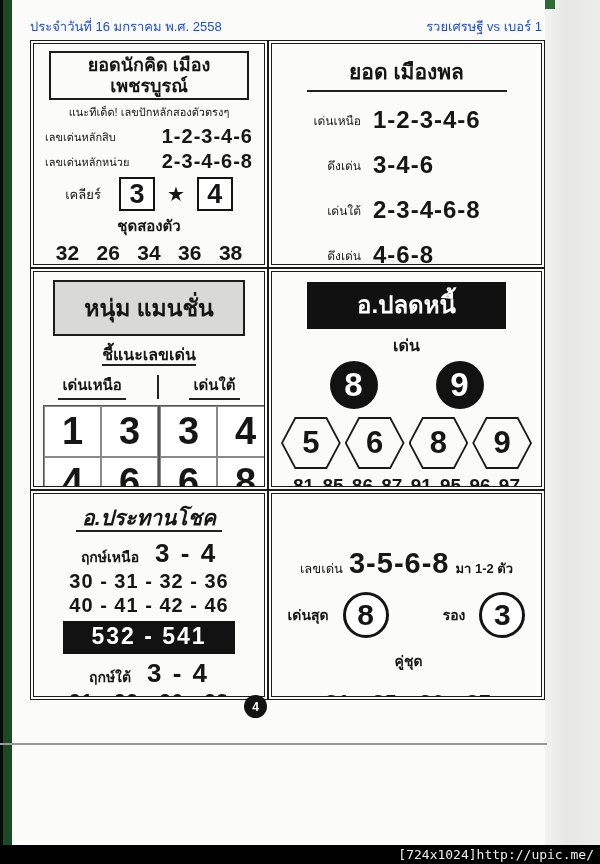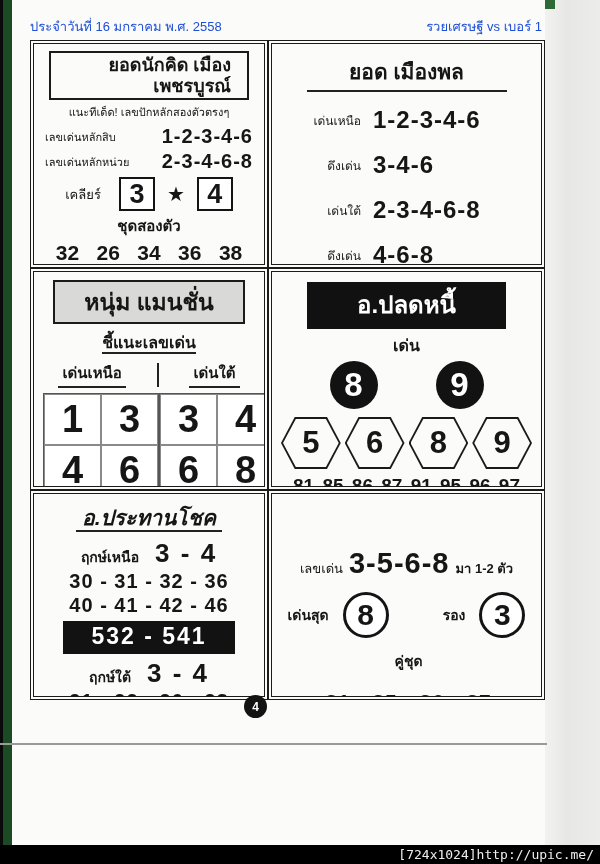--- a/index.html
+++ b/index.html
@@ -19,21 +19,21 @@
 
   .header { position:absolute; left:30px; right:58px; top:16px;
             display:flex; justify-content:space-between; font-size:13px; color:#1d4ed8; }
 
   .grid { position:absolute; left:30px; top:40px; width:515px; height:660px;
           display:grid; grid-template-columns:238px 277px; grid-template-rows:228px 222px 210px; }
   .cell { border:4px double #1b1b1b; background:#fbfbf9; padding:5px 9px; overflow:hidden; }
 
   
   .b1-title { border:2px solid #1b1b1b; margin:2px 6px 3px; padding:2px 16px;
-              text-align:right; font-weight:bold; font-size:18px; line-height:1.15; }
+              text-align:center; font-weight:bold; font-size:18px; line-height:1.15; }
   .b1-sub { text-align:center; font-size:11px; margin-bottom:4px; }
   .b1-row { display:flex; justify-content:space-between; align-items:center; padding:0 2px; margin:2px 0; }
   .b1-row .lbl { font-size:11px; }
   .b1-row .val { font-size:20px; font-weight:900; letter-spacing:1px; }
   .b1-clear { display:flex; align-items:center; justify-content:center; gap:12px; margin:4px 0 3px; }
   .b1-clear .lbl { font-size:13px; margin-right:6px; }
   .digitbox { width:36px; height:34px; border:2px solid #141414; display:inline-flex;
               align-items:center; justify-content:center; font-size:27px; font-weight:900; background:#fff; }
   .star { font-size:20px; line-height:1; }
   .b1-set { text-align:center; font-size:15px; font-weight:bold; margin:2px 0 3px; }
@@ -41,21 +41,21 @@
 
   
   .b2-title { text-align:center; font-size:21px; font-weight:bold; margin:6px auto 2px; }
   .b2-rule  { width:200px; border-bottom:2px solid #222; margin:0 auto 14px; }
   .b2-row { display:flex; align-items:center; margin:0 0 17px 4px; }
   .b2-row .lbl { width:88px; font-size:12px; text-align:right; padding-right:12px; }
   .b2-row .val { font-size:24px; font-weight:900; letter-spacing:1px; }
 
   
   .b3-title { border:2px solid #1b1b1b; background:#d9d9d7; margin:3px 10px 6px;
-              text-align:center; font-weight:900; font-size:23px; padding:2px 0; }
+              text-align:center; font-weight:900; font-size:23px; padding:8px 0; }
   .b3-sub { text-align:center; font-size:16px; font-weight:bold; margin-bottom:6px; }
   .b3-sub span { border-bottom:2px solid #222; padding-bottom:1px; }
   .b3-heads { display:flex; align-items:center; justify-content:space-around; margin-bottom:5px; }
   .b3-heads .h { font-size:15px; font-weight:bold; border-bottom:2px solid #222; padding:0 4px 1px; }
   .b3-vline { width:2px; height:24px; background:#222; }
   .b3-grids { display:flex; justify-content:space-around; }
   .grid22 { display:grid; grid-template-columns:57px 57px; grid-auto-rows:51px; border:1px solid #555; background:#fff; }
   .grid22 > div { border:1px solid #8a8a8a; display:flex; align-items:center; justify-content:center;
                   font-size:38px; font-weight:900; }
 

